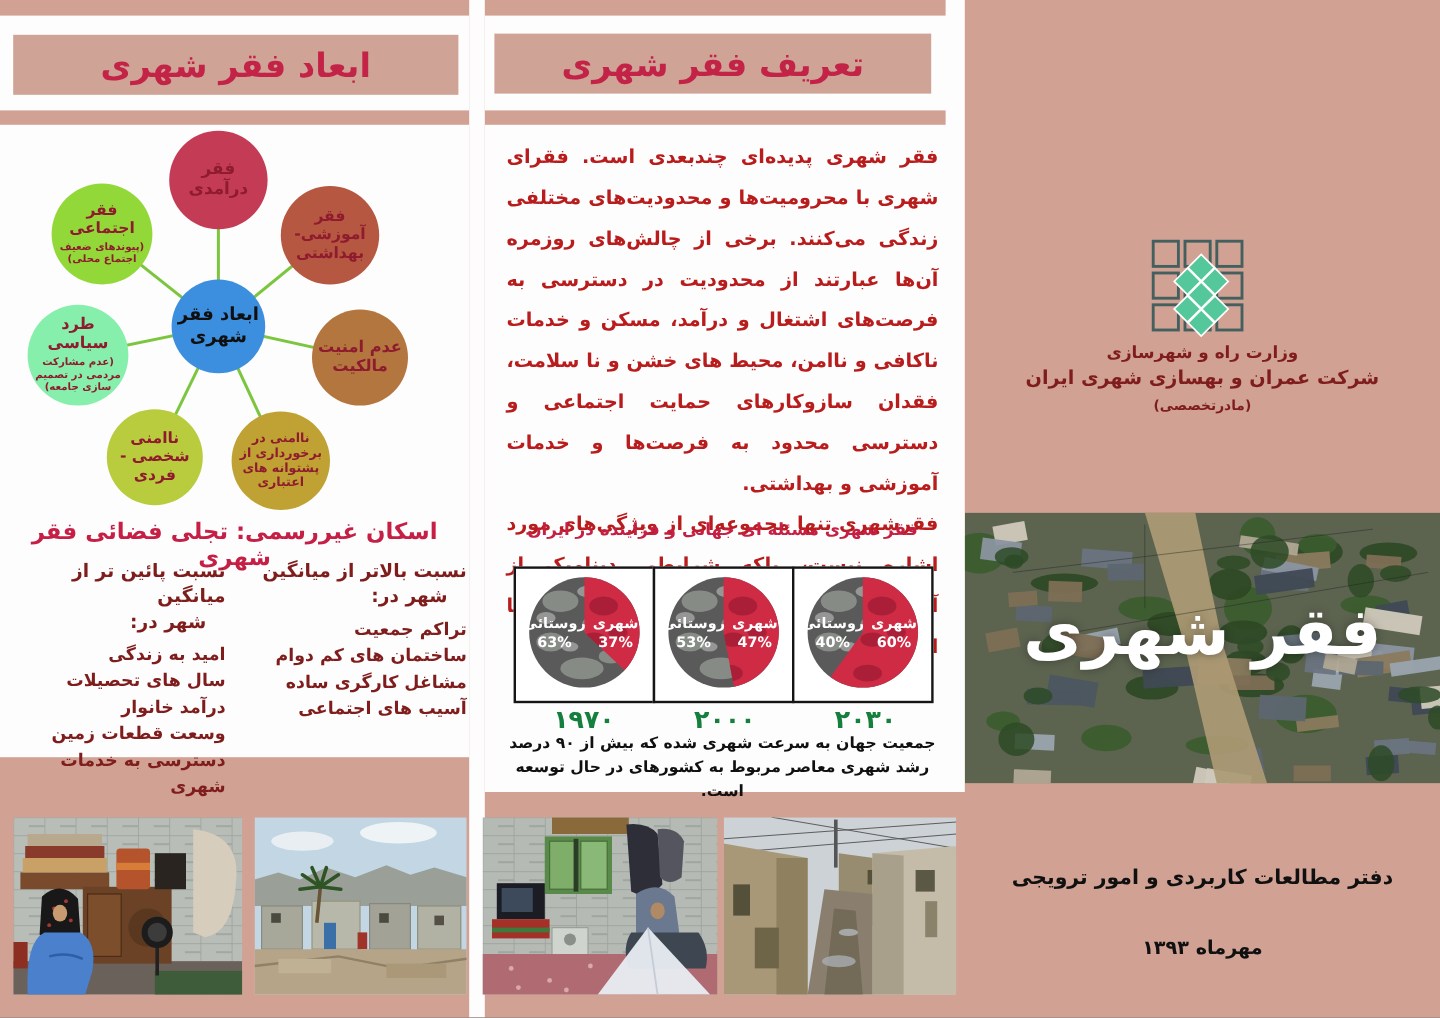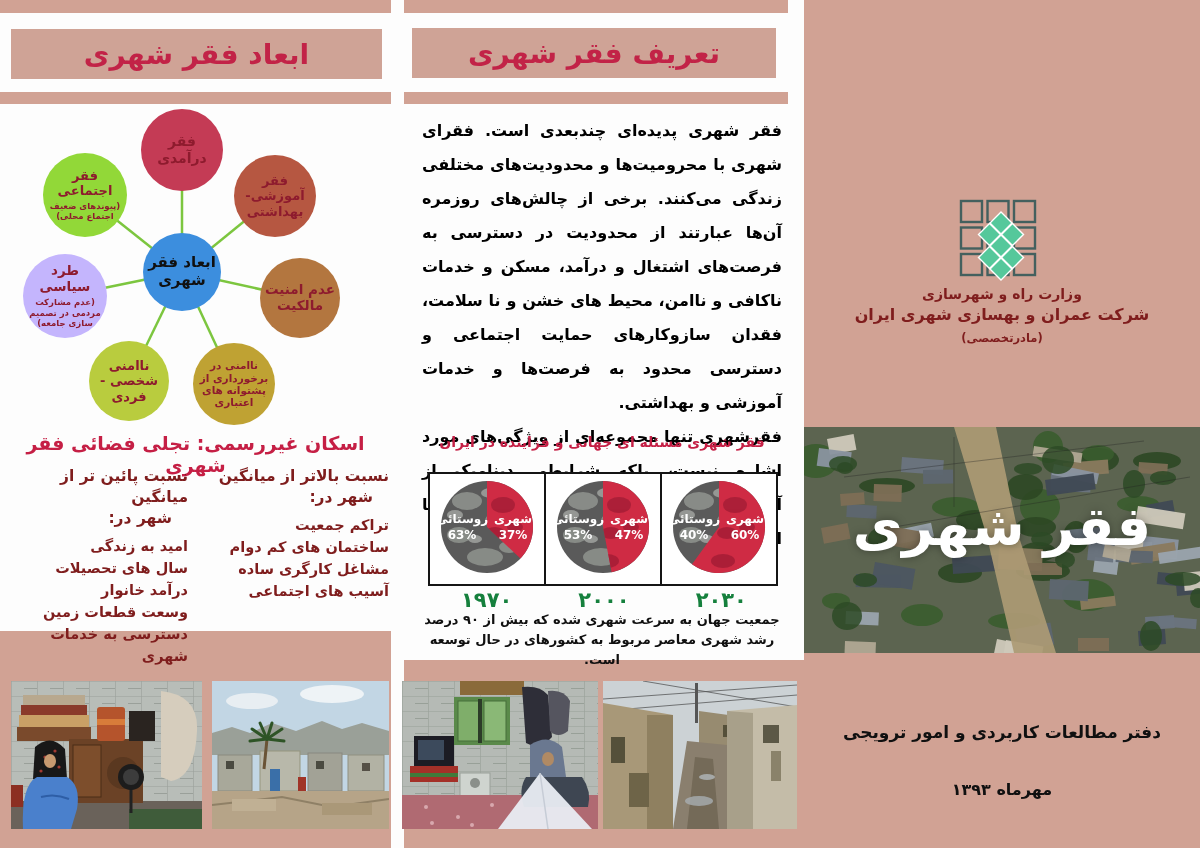--- a/index.html
+++ b/index.html
@@ -27,21 +27,21 @@
   
   .red-head{position:absolute;left:0;right:0;text-align:center;color:#c51f45;font-weight:bold;
             font-size:19px;direction:rtl;}
   
   .col{position:absolute;direction:rtl;text-align:right;color:#7f1d1d;font-weight:bold;}
   .col .hdr{font-size:15.5px;line-height:21px;}
   .col .hdr2{font-size:15.5px;line-height:21px;padding-right:16px;}
   .col ul{list-style:none;margin:6px 0 0;padding:0;font-size:14.5px;line-height:22px;}
   
   .para-wrap{position:absolute;left:18px;right:18px;top:10px;direction:rtl;}
-  .para-wrap p{margin:0;font-size:16px;line-height:34px;font-weight:bold;color:#000000;text-align:justify;}
+  .para-wrap p{margin:0;font-size:16px;line-height:34px;font-weight:bold;color:#b91c1c;text-align:justify;}
   
   .charts-row{position:absolute;left:24px;top:368px;width:352px;display:flex;}
   .chart-box{width:118px;height:114px;border:2px solid #151515;background:#fff;box-sizing:border-box;
              display:flex;align-items:center;justify-content:center;overflow:hidden;}
   .chart-box + .chart-box{margin-left:-2px;}
   .years-row{position:absolute;left:24px;top:484px;width:352px;display:flex;}
   .years-row div{flex:1;text-align:center;font-size:21px;font-weight:bold;color:#15803d;}
   .mid-caption{position:absolute;left:8px;right:8px;top:506px;text-align:center;direction:rtl;
                font-size:13px;line-height:20px;font-weight:bold;color:#101010;}
   
@@ -86,21 +86,21 @@
     <div class="node n-social" style="background: rgb(146, 216, 56);">
         <span>فقر اجتماعی</span>
         <span class="sub">(پیوندهای ضعیف اجتماع محلی)</span>
       </div>
     <div class="node n-edu" style="background: rgb(182, 87, 65);">
         <span>فقر آموزشی- بهداشتی</span>
       </div>
     <div class="node n-tenure" style="background: rgb(179, 118, 63);">
         <span>عدم امنیت مالکیت</span>
       </div>
-    <div class="node n-political" style="background: #c4b5fd;">
+    <div class="node n-political" style="background: #86efac;">
         <span>طرد سیاسی</span>
         <span class="sub">(عدم مشارکت مردمی در تصمیم سازی جامعه)</span>
       </div>
     <div class="node n-personal" style="background: rgb(185, 204, 62);">
         <span>ناامنی شخصی - فردی</span>
       </div>
     <div class="node n-credit" style="background: rgb(191, 162, 51);">
         <span>ناامنی در برخورداری از پشتوانه های اعتباری</span>
       </div>
     <div class="node n-center" style="background: rgb(60, 142, 222);">

